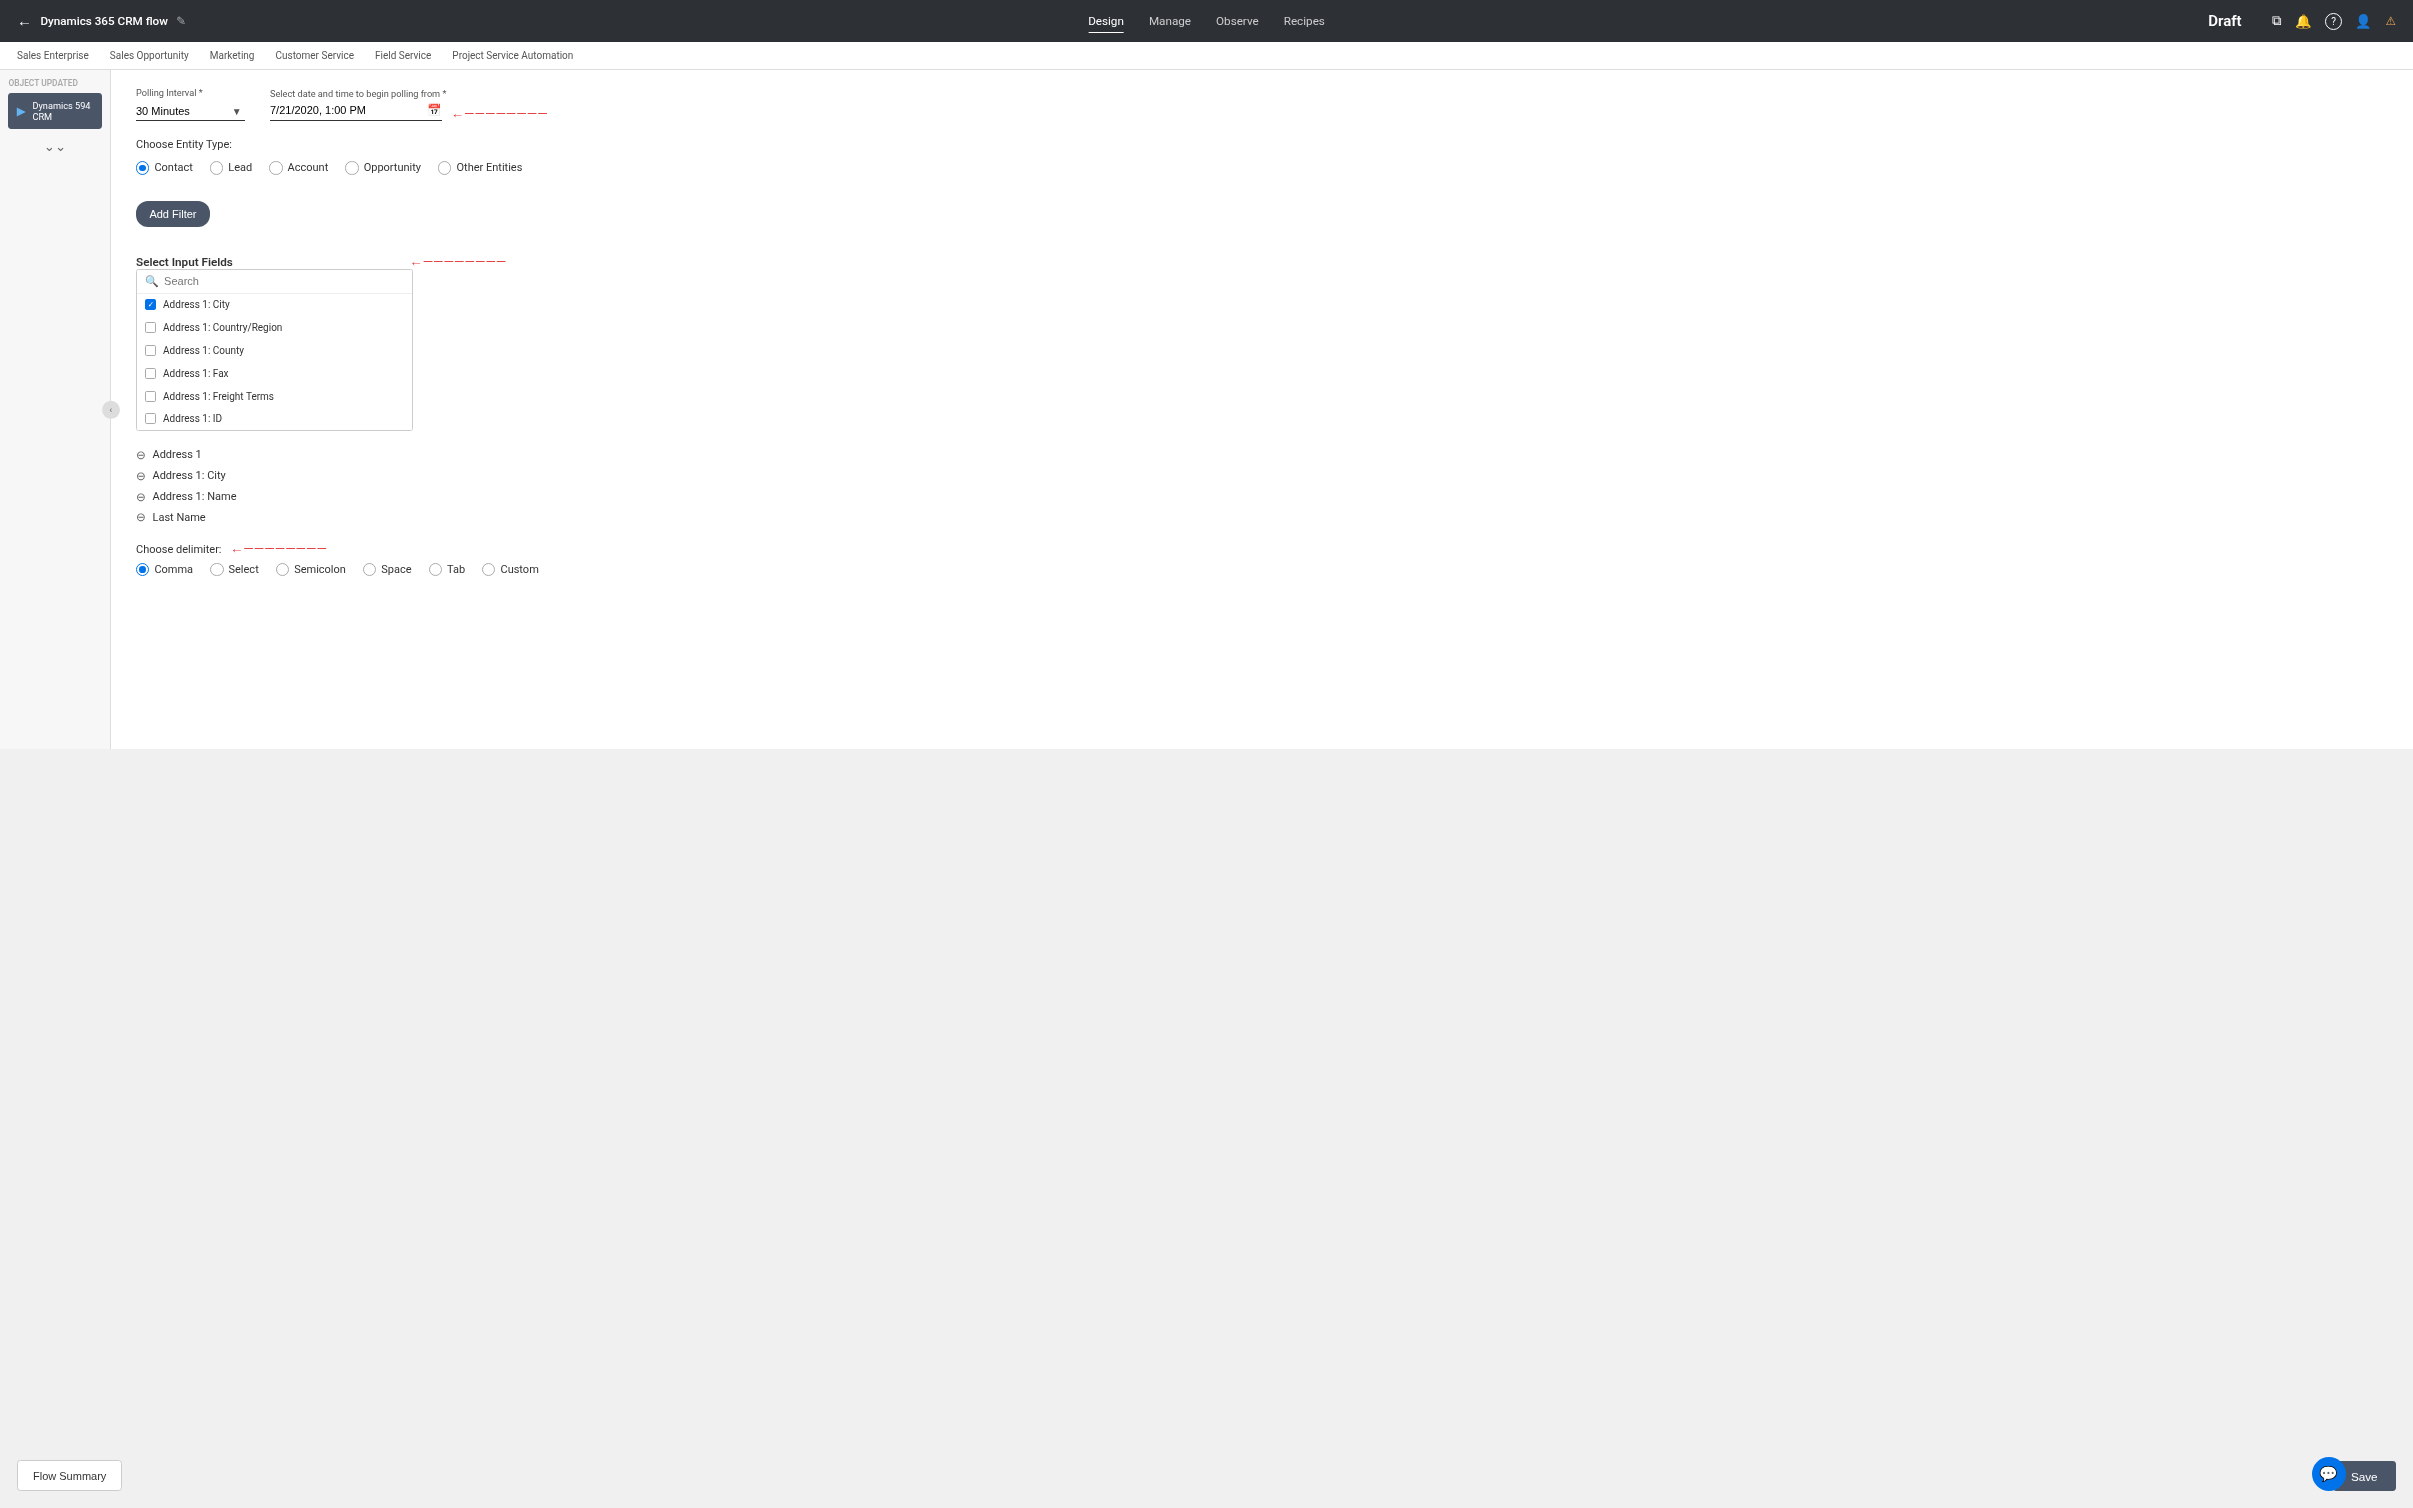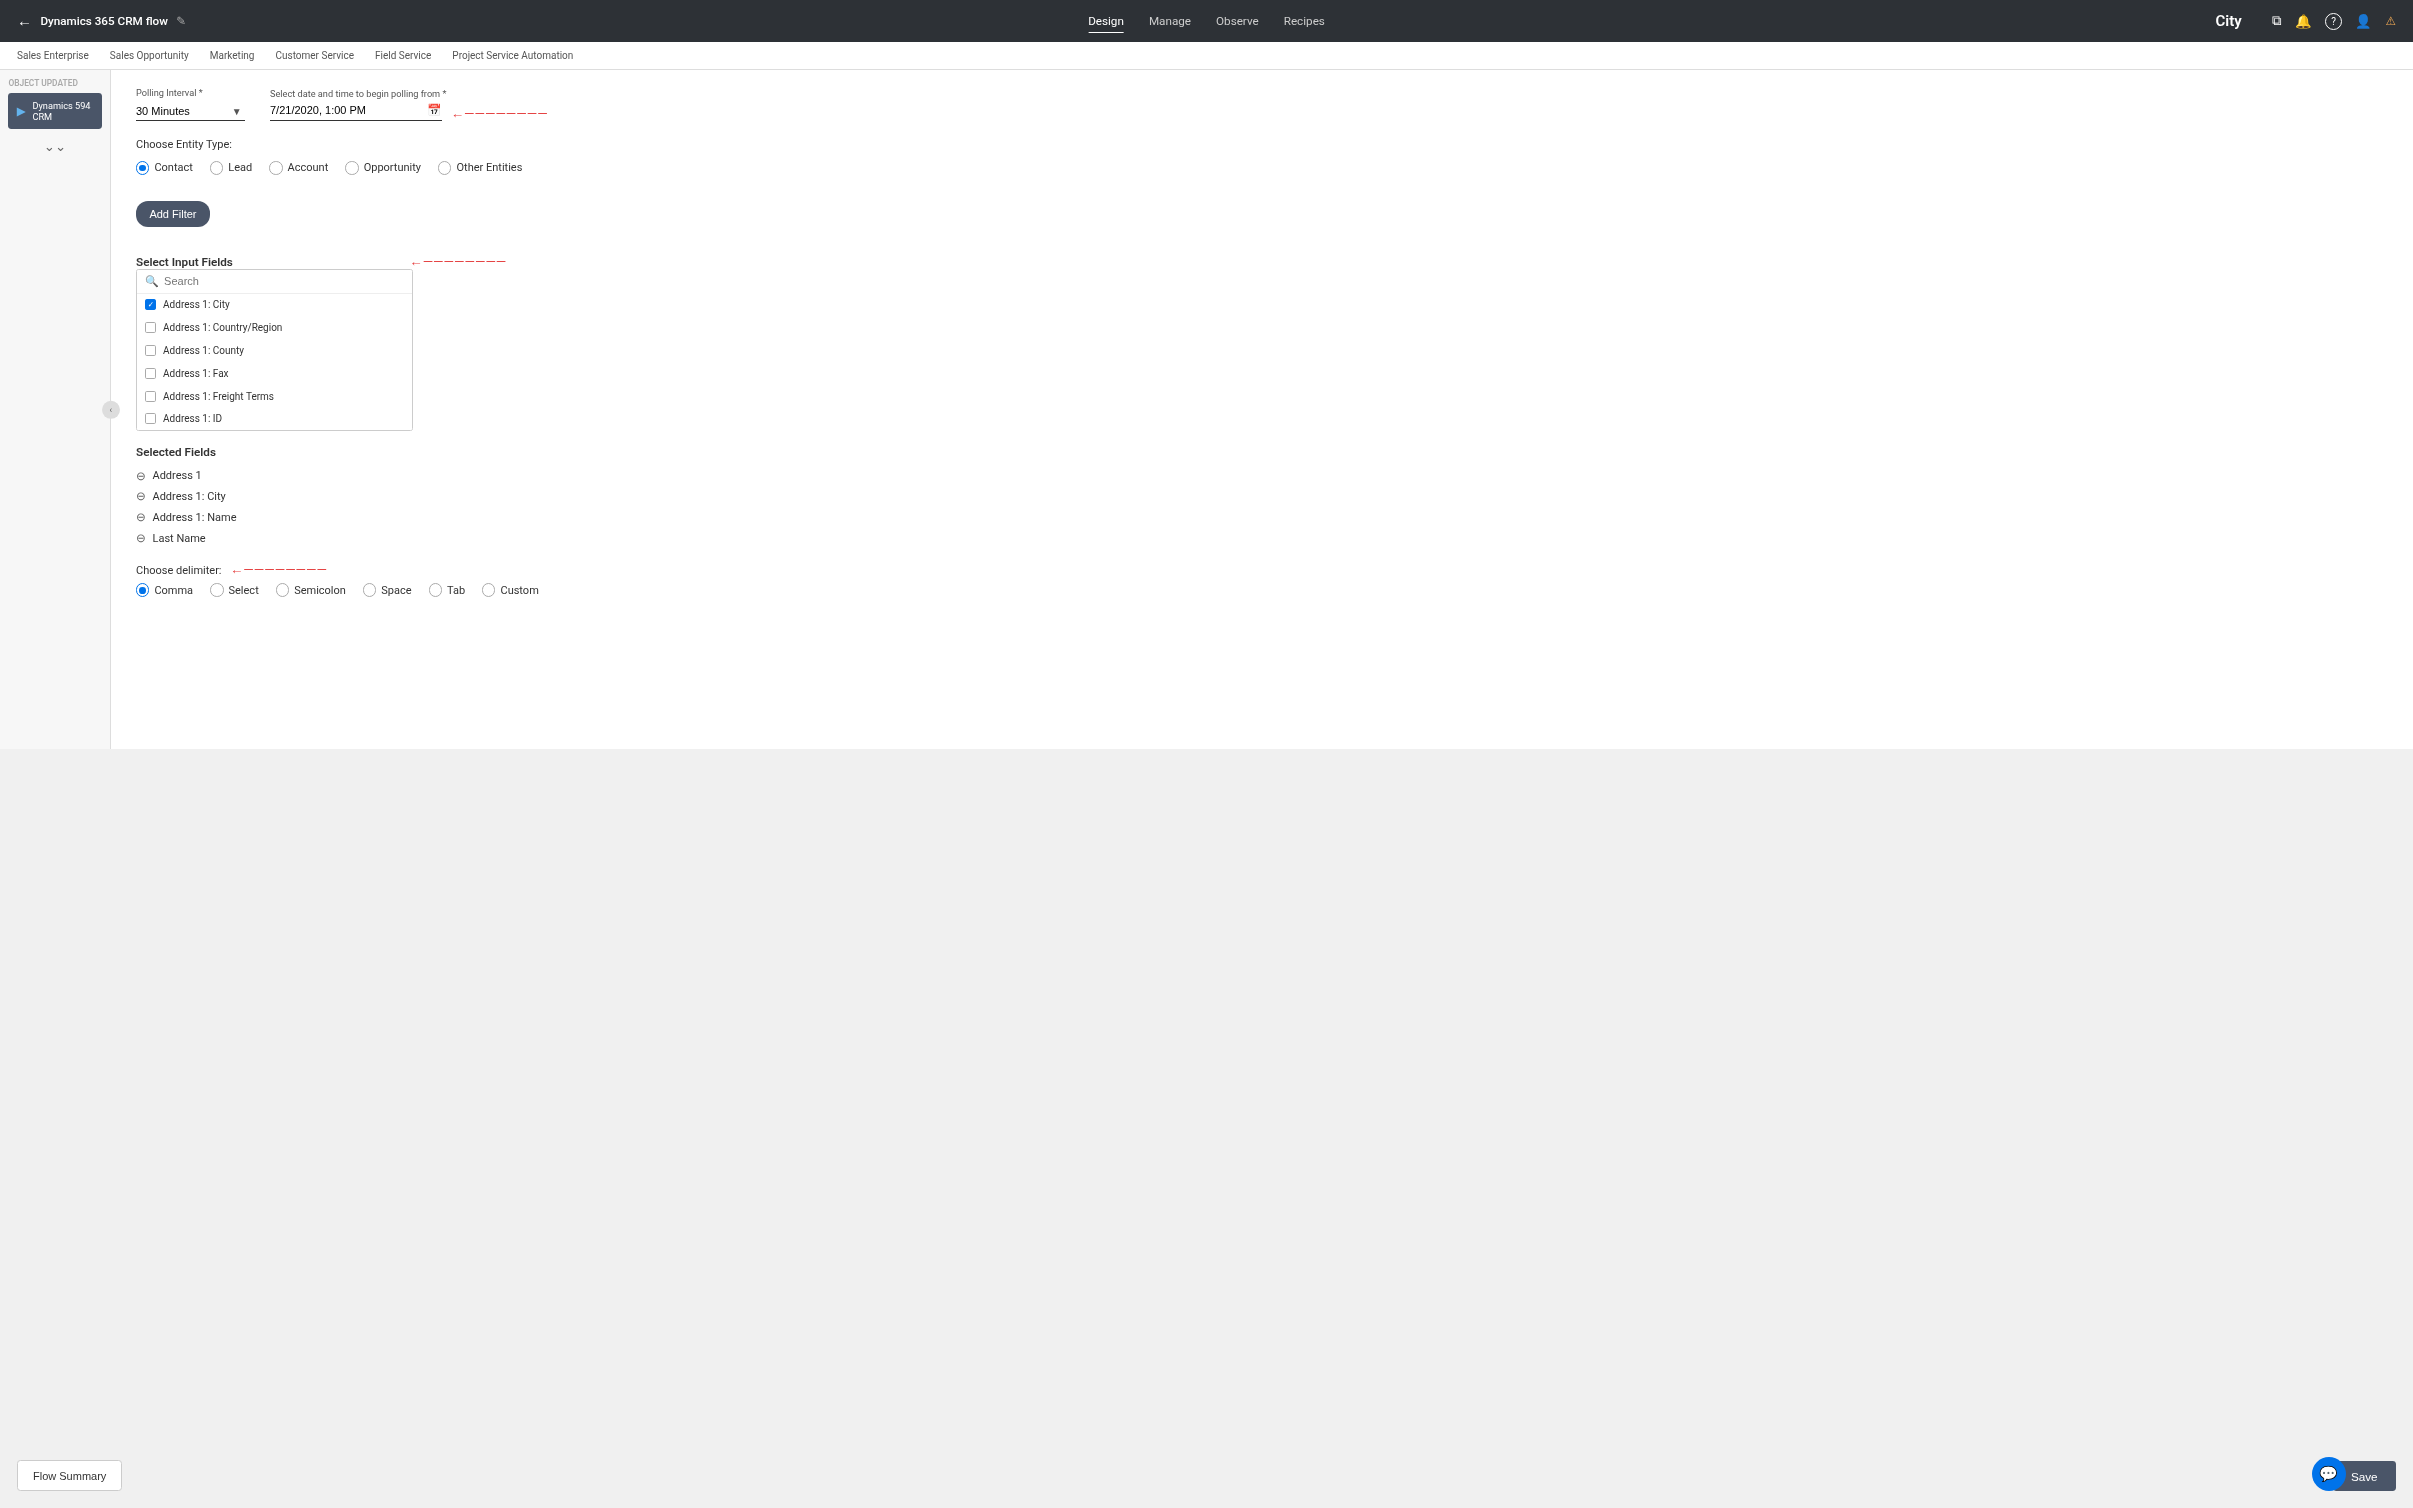--- a/index.html
+++ b/index.html
@@ -434,21 +434,21 @@
   </div>
 
   <div class="top-nav-center">
     <span class="nav-tab active">Design</span>
     <span class="nav-tab">Manage</span>
     <span class="nav-tab">Observe</span>
     <span class="nav-tab">Recipes</span>
   </div>
 
   <div class="top-nav-right">
-    <span class="draft-badge">City</span>
+    <span class="draft-badge">Draft</span>
     <span style="color:white;font-size:13.4px;">⧉</span>
     <span style="font-size:13.4px;">🔔</span>
     <span style="color:white;font-size:13.4px;border:0.8px solid white;border-radius:50%;width:17px;height:17px;display:flex;align-items:center;justify-content:center;font-size:10px;">?</span>
     <span style="font-size:13.4px;">👤</span>
     <span style="color:#f6ad55;font-size:11.7px;">⚠</span>
   </div>
 </div>
 
 <div class="sub-tabs">
   <span class="sub-tab">Sales Enterprise</span>
@@ -567,21 +567,20 @@
           <div class="dropdown-item">
             <div class="checkbox"></div>
             <span>Address 1: ID</span>
           </div>
         </div>
       </div>
     </div>
 
     
     <div class="selected-fields-section">
-      <div class="selected-fields-label">Selected Fields</div>
       <div class="selected-field-item">
         <span class="remove-icon">⊖</span>
         <span>Address 1</span>
       </div>
       <div class="selected-field-item">
         <span class="remove-icon">⊖</span>
         <span>Address 1: City</span>
       </div>
       <div class="selected-field-item">
         <span class="remove-icon">⊖</span>

